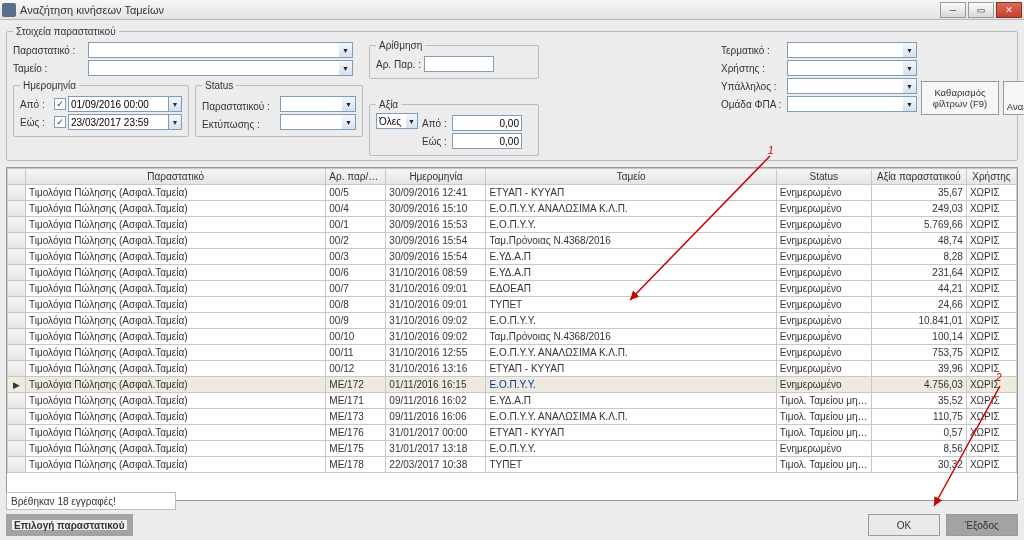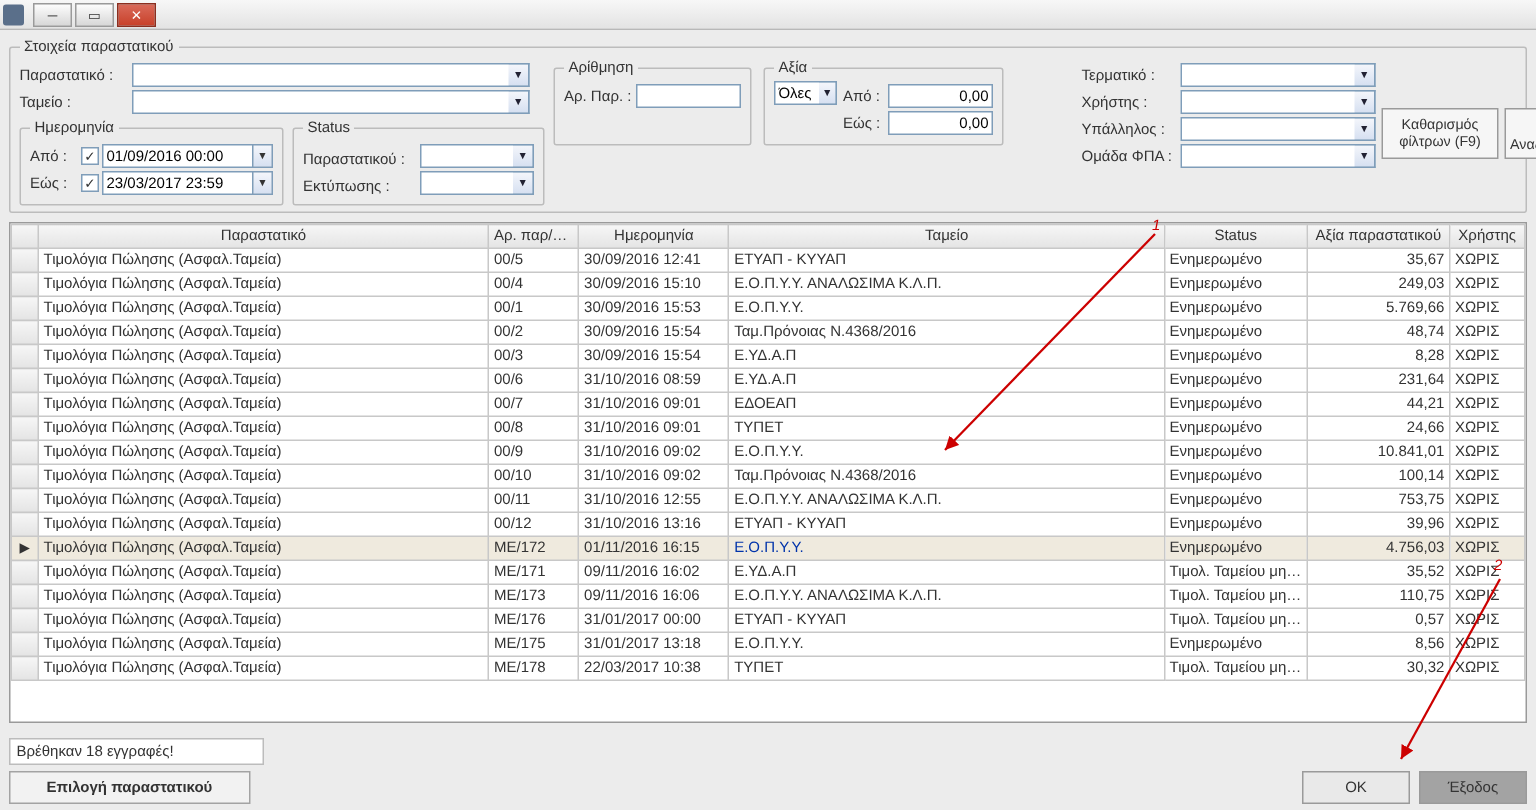--- a/index.html
+++ b/index.html
@@ -31,21 +31,21 @@
   .datefield { display:flex; align-items:center; margin:2px 0; }
   .datefield .lbl { width:34px; font-size:10px; }
   .datefield .chk { width:12px; height:12px; border:1px solid #7f9db9; background:#fff; display:flex; align-items:center; justify-content:center; font-size:9px; margin-right:2px; }
   .datefield .dateinput { width:100px; height:16px; border:1px solid #7f9db9; border-right:none; font-size:10px; padding:0 2px; }
   .datefield .dd { width:14px; height:16px; border:1px solid #7f9db9; background:linear-gradient(to bottom,#f4f6fb,#d6e0f1); display:flex; align-items:center; justify-content:center; font-size:7px; }
 
   .status-col .row { display:flex; align-items:flex-end; margin:2px 0; }
   .status-col .lbl { width:78px; font-size:10px; }
 
   .col-mid { width:170px; }
-  .col-mid .stack { display:flex; flex-direction:row; gap:8px; }
+  .col-mid .stack { display:flex; flex-direction:column; gap:20px; }
   .num-row { display:flex; align-items:center; margin:2px 0; }
   .num-row .lbl { width:48px; font-size:10px; }
   .num-row input { width:70px; height:16px; border:1px solid #7f9db9; text-align:right; font-size:10px; padding:0 2px; }
 
   .axia { display:flex; align-items:flex-start; }
   .axia .oles { position:relative; width:42px; margin-right:4px; }
   .axia .oles input { width:100%; height:16px; border:1px solid #7f9db9; font-size:10px; padding:0 12px 0 2px; }
   .axia .oles .arrow { right:0; top:0; width:12px; }
   .axia .apo-eos .num-row .lbl { width:30px; }
 
@@ -70,30 +70,31 @@
   .ptr { font-size:9px; }
 
   
   .anno { position:absolute; pointer-events:none; }
   .anno-label { position:absolute; font-size:10px; color:#c00; font-style:italic; }
 
   
   .footer { position:absolute; left:6px; right:6px; bottom:4px; }
   .found-box { height:18px; border:1px solid #bcbcbc; background:#fff; width:170px; padding:0 4px; display:flex; align-items:center; font-size:10px; margin-bottom:4px; }
   .footer-bar { display:flex; align-items:center; }
-  .sel-btn { height:22px; padding:0 24px; border:1px solid #a3a3a3; background:#f2f2f2; font-size:10px; font-weight:bold; display:flex; align-items:center; }
+  .sel-btn { height:22px; padding:0 2px; border:6px solid #a3a3a3; background:#f2f2f2; font-size:10px; font-weight:bold; display:flex; align-items:center; }
   .right-btns { margin-left:auto; display:flex; gap:6px; }
   .right-btns .btn { width:72px; height:22px; border:1px solid #9a9a9a; background:#a3a3a3; display:flex; align-items:center; justify-content:center; font-size:10px; }
   .right-btns .btn.ok { background:#e9e9e9; }
 </style>
 </head>
 <body>
 
 <div class="titlebar">
   <div class="icon"></div>
+  <div class="title">Αναζήτηση κινήσεων Ταμείων</div>
   <div class="winbtn">─</div>
   <div class="winbtn">▭</div>
   <div class="winbtn close">✕</div>
 </div>
 
 <div class="content">
 
   <fieldset>
     <legend>Στοιχεία παραστατικού</legend>
     <div class="filters">

